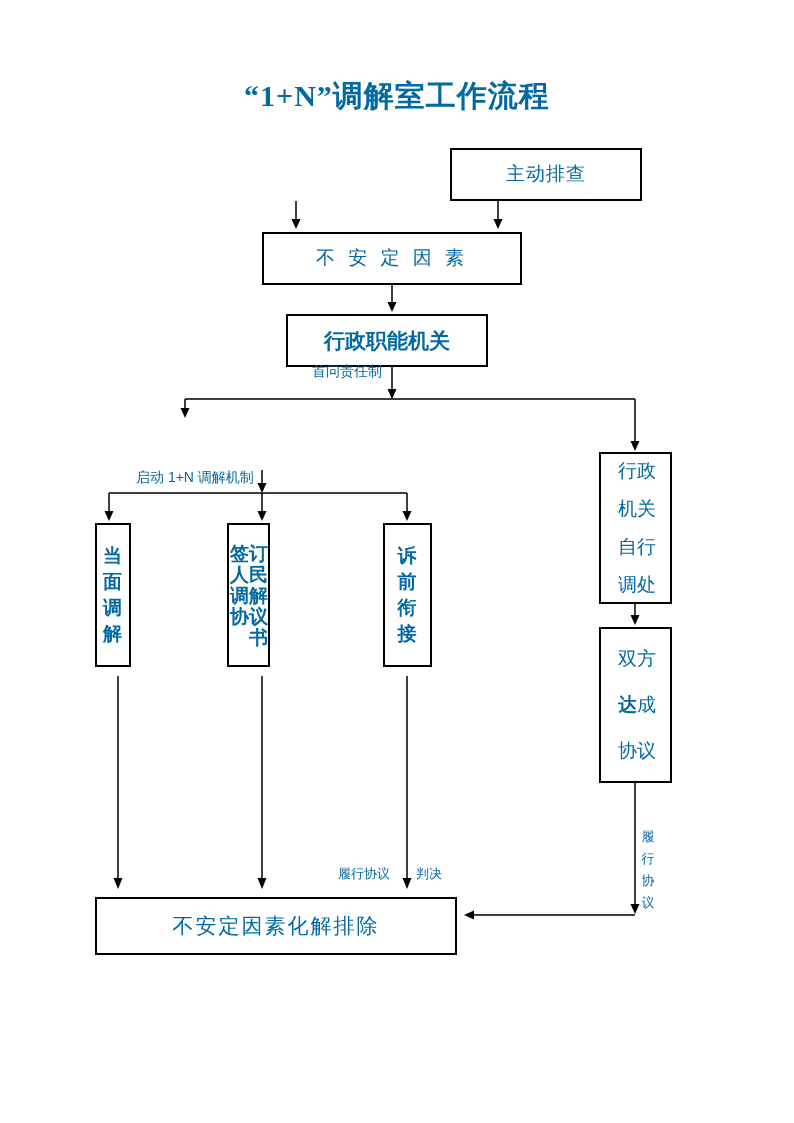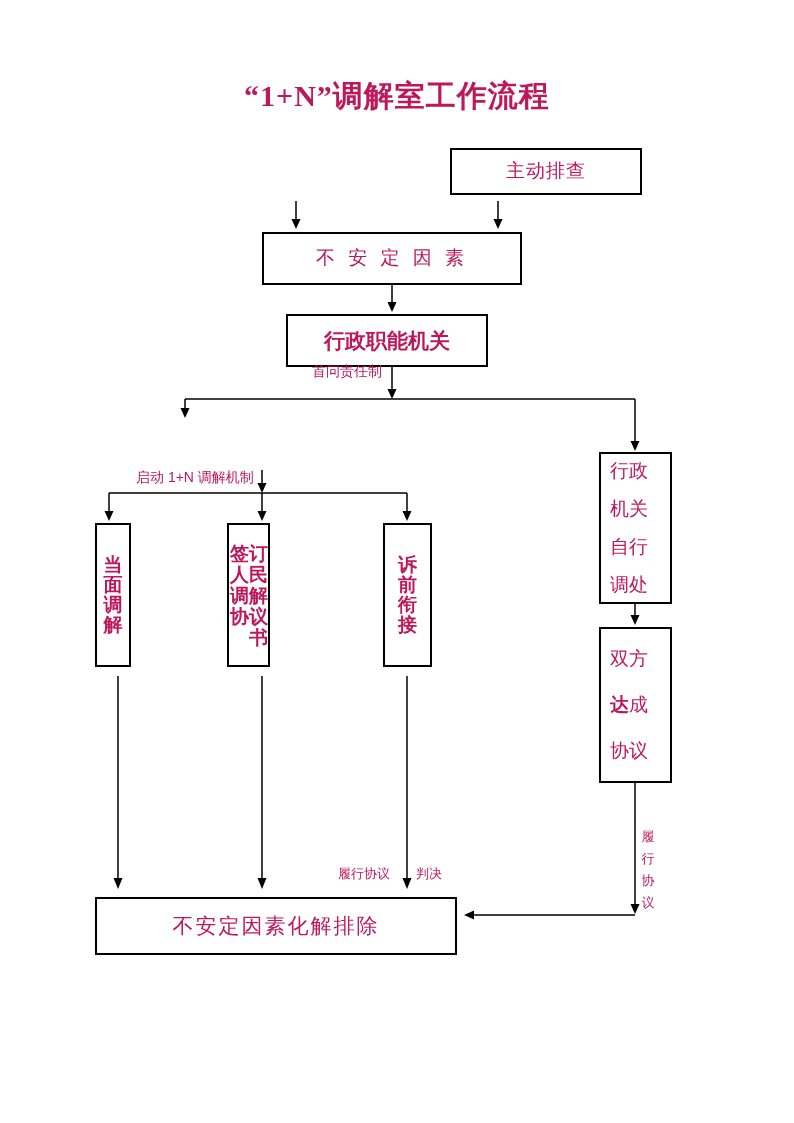--- a/index.html
+++ b/index.html
@@ -3,21 +3,21 @@
 <meta charset="utf-8">
 <style>
   * { margin: 0; padding: 0; }
   html, body { background: #fff; }
   .page {
     position: relative;
     width: 794px;
     height: 1123px;
     background: #ffffff;
     font-family: "Liberation Sans", sans-serif;
-    color: #be185d;
+    color: #0369a1;
     overflow: hidden;
   }
   .title {
     position: absolute;
     left: 0; top: 76px;
     width: 100%;
     text-align: center;
     font-family: "Liberation Serif", serif;
     font-weight: bold;
     font-size: 30px;
@@ -39,32 +39,32 @@
     text-align: center;
     font-size: 19px;
     line-height: 1.2;
   }
   .bold { font-weight: bold; }
   .vtext {
     display: block;
     width: 20px;
     word-break: break-all;
     line-break: anywhere;
-    line-height: 20px;
-    text-align: center;
+    line-height: 26px;
+    text-align: left;
   }
   .col { flex-direction: column; }
   .left-col {
     align-items: flex-start;
     justify-content: center;
     text-align: left;
-    padding-left: 9px;
+    padding-left: 17px;
   }
   #box-visit   { left: 155px; top: 148px; width: 202px; height: 53px; letter-spacing: 1px; }
-  #box-patrol  { left: 450px; top: 148px; width: 192px; height: 47px; letter-spacing: 1px; }
+  #box-patrol  { left: 450px; top: 148px; width: 192px; height: 53px; letter-spacing: 1px; }
   #box-unstable{ left: 262px; top: 232px; width: 260px; height: 53px; letter-spacing: 4px; }
   #box-agency  { left: 286px; top: 314px; width: 202px; height: 53px; font-weight: bold; font-size: 21px; }
   #box-staff   { left: 119px; top: 419px; width: 360px; height: 51px; font-weight: bold; font-size: 20px; }
   #box-face    { left: 95px;  top: 523px; width: 36px;  height: 144px; font-weight: bold; }
   #box-sign    { left: 227px; top: 523px; width: 43px;  height: 144px; font-weight: bold; align-items: flex-end; }
   #box-sign .line { line-height: 21px; }
   #box-pre     { left: 383px; top: 523px; width: 49px;  height: 144px; font-weight: bold; }
   #box-selfmed { left: 599px; top: 452px; width: 73px;  height: 152px; }
   #box-selfmed .line { line-height: 38px; }
   #box-agree   { left: 599px; top: 627px; width: 73px;  height: 156px; }

